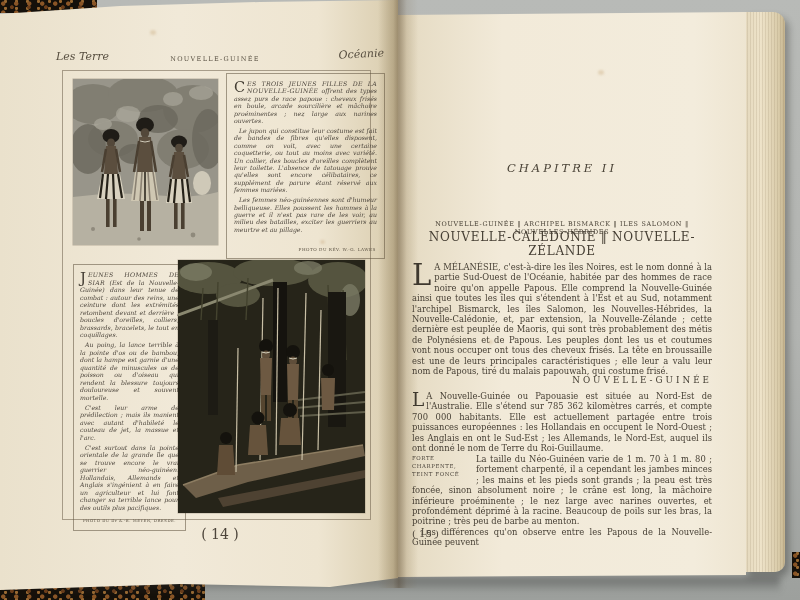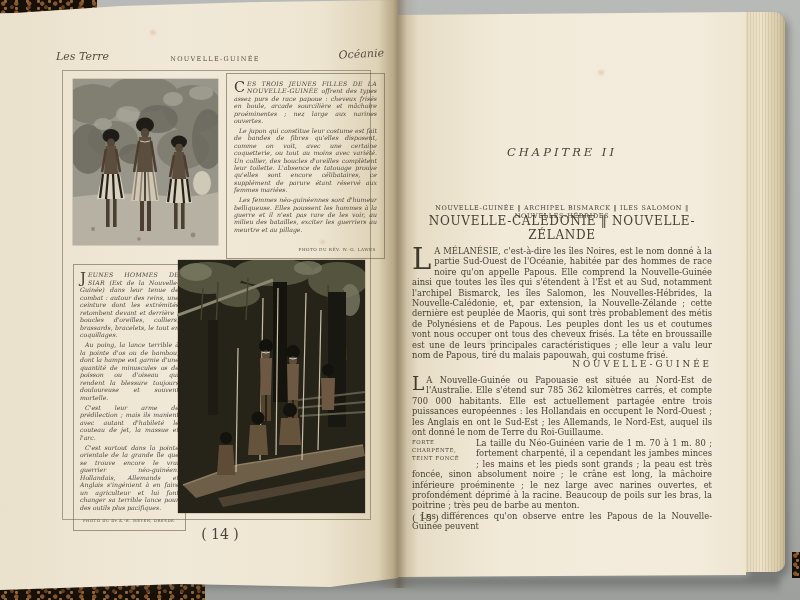--- a/index.html
+++ b/index.html
@@ -62,21 +62,21 @@
   .dc-c{font-size:14.5px;line-height:12px;margin:1px 2px 0 0;}
   .dc-j{font-size:15px;line-height:12px;margin:1px 2px 0 0;}
   .caps{letter-spacing:.3px;}
   .credit{position:absolute;font-style:normal;color:#5a5142;letter-spacing:.5px;}
   .credit-girls{right:8px;bottom:5px;font-size:4.2px;}
   .credit-siar{left:0;right:0;bottom:6px;text-align:center;font-size:3.9px;}
   .lp-pagenum{position:absolute;left:150px;top:526px;width:140px;text-align:center;
     font-size:14px;color:#4c443a;}
 
   
-  .rp-el{position:absolute;color:#453e33;}
+  .rp-el{position:absolute;color:#453e33;margin-top:16px;}
   .rp-chapter{left:14px;top:135px;width:300px;text-align:center;
     font-style:italic;font-size:11.5px;letter-spacing:3px;color:#4a4337;}
   .rp-title{left:14px;top:161px;width:300px;text-align:center;
     font-size:16.5px;letter-spacing:4.5px;color:#3e382e;}
   .rp-sub1{left:14px;top:194px;width:300px;text-align:center;font-size:6.4px;letter-spacing:.7px;}
   .rp-sub2{left:14px;top:204px;width:300px;text-align:center;font-size:12px;letter-spacing:.7px;}
   .rp-body{font-size:8.4px;line-height:10.4px;text-align:justify;}
   .rp-intro{left:14px;top:236px;width:300px;height:110px;}
   .dc-L1{float:left;font-size:29px;line-height:25px;padding:1px 3px 0 0;color:#3e382e;}
   .dc-L2{float:left;font-size:18.5px;line-height:16px;padding:1px 2px 0 0;color:#3e382e;}

